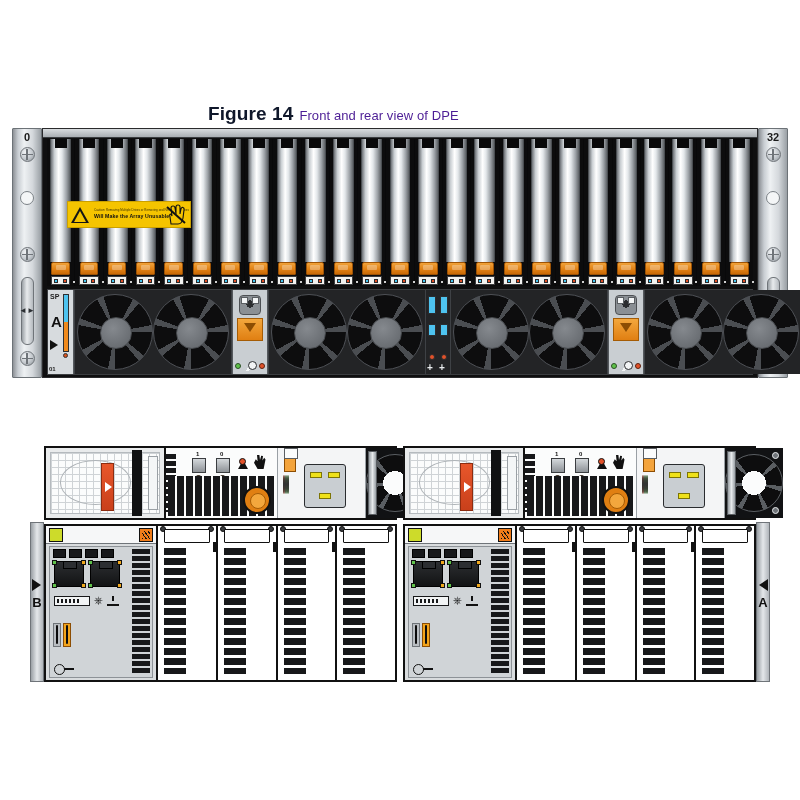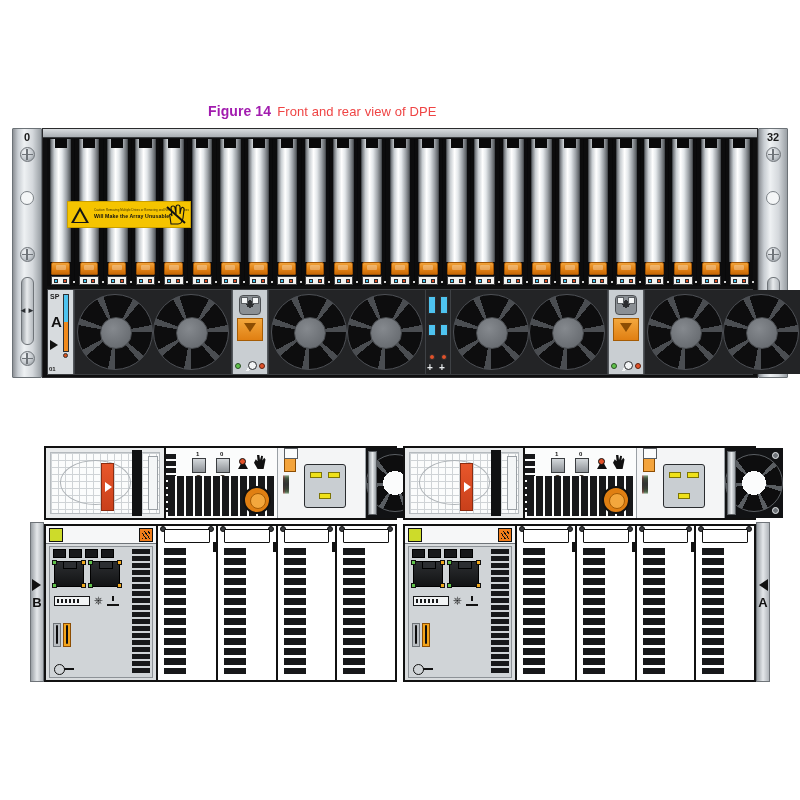--- a/index.html
+++ b/index.html
@@ -21,25 +21,25 @@
   .caption {
     position: absolute;
     left: 208px; top: 103px;
     font-size: 13px;
     color: #333333;
     white-space: nowrap;
     letter-spacing: .1px;
   }
   .caption .fig-label {
     font-weight: bold;
-    color: #a21caf;
-    font-size: 14px;
+    color: #0f172a;
+    font-size: 19px;
     margin-right: 6px;
   }
-  .caption .fig-text { color: #ef4444; }
+  .caption .fig-text { color: #4c1d95; }
 
   
   .front-view {
     position: absolute;
     left: 12px; top: 128px;
     width: 776px; height: 250px;
   }
 
   
   .rail {

